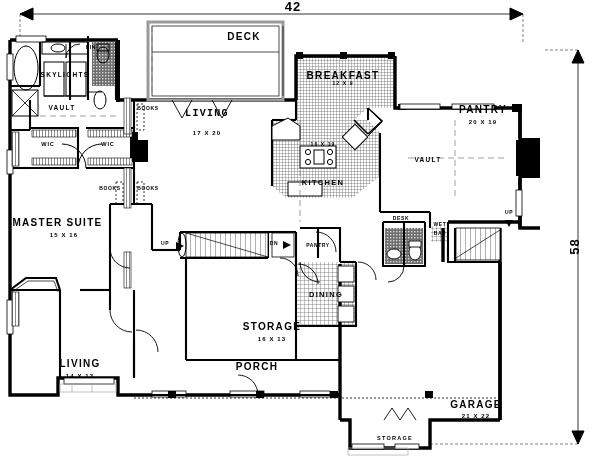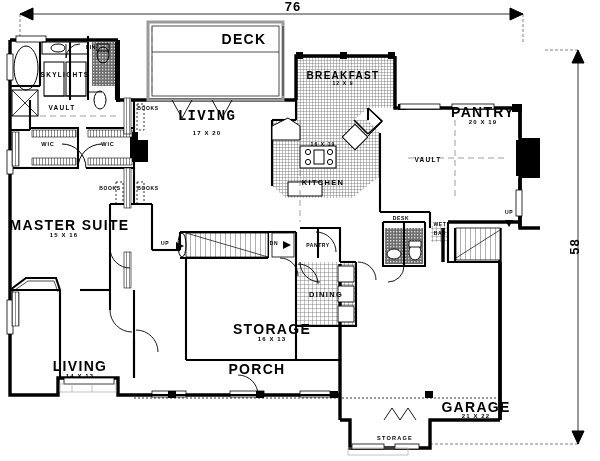--- a/index.html
+++ b/index.html
@@ -20,21 +20,21 @@
   .lbl{
     position:absolute;
     font-family:"Liberation Sans", sans-serif;
     font-weight:bold;
     color:#000000;
     white-space:nowrap;
     letter-spacing:1.1px;
     line-height:1;
     pointer-events:none;
   }
-  .room-name{font-size:14px;letter-spacing:1.3px;}
+  .room-name{font-size:10px;letter-spacing:1.3px;}
   .room-dim{font-size:6px;letter-spacing:1.1px;}
   .small{font-size:5.6px;letter-spacing:0.9px;}
   .tiny{font-size:5px;letter-spacing:0.6px;}
   .dimnum{font-size:13px;font-weight:bold;letter-spacing:1px;}
   .vert{transform:rotate(-90deg);transform-origin:50% 50%;}
   .ctr{transform:translateX(-50%);}
 </style>
 </head>
 <body>
 
@@ -392,21 +392,21 @@
 
   <div class="lbl room-name ctr" style="left:343px;top:71px;font-size:10px;">BREAKFAST</div>
   <div class="lbl room-dim ctr" style="left:343px;top:81px;font-size:5px;">12 X 9</div>
 
   <div class="lbl room-name ctr" style="left:323px;top:131px;font-size:7.5px;margin-top:48px;">KITCHEN</div>
   <div class="lbl room-dim ctr" style="left:323px;top:142px;font-size:5px;">16 X 19</div>
 
   <div class="lbl room-name ctr" style="left:483px;top:105px;">PANTRY</div>
   <div class="lbl room-dim ctr" style="left:483px;top:119px;">20 X 19</div>
 
-  <div class="lbl room-name ctr" style="left:64px;top:218px;padding-left:11px;">MASTER SUITE</div>
+  <div class="lbl room-name ctr" style="left:52px;top:218px;padding-left:11px;">MASTER SUITE</div>
   <div class="lbl room-dim ctr" style="left:64px;top:232px;">15 X 16</div>
 
   <div class="lbl room-name ctr" style="left:80px;top:359px;">LIVING</div>
   <div class="lbl room-dim ctr" style="left:80px;top:373px;">14 X 13</div>
 
   <div class="lbl room-name ctr" style="left:272px;top:322px;">STORAGE</div>
   <div class="lbl room-dim ctr" style="left:272px;top:336px;">16 X 13</div>
 
   <div class="lbl room-name ctr" style="left:326px;top:291px;font-size:7.5px;">DINING</div>
 
@@ -431,16 +431,16 @@
 
   <div class="lbl tiny ctr" style="left:318px;top:243px;">PANTRY</div>
   <div class="lbl tiny ctr" style="left:401px;top:216px;">DESK</div>
   <div class="lbl tiny ctr" style="left:440px;top:222px;">WET</div>
   <div class="lbl tiny ctr" style="left:440px;top:231px;">BAR</div>
 
   <div class="lbl tiny ctr" style="left:165px;top:241px;">UP</div>
   <div class="lbl tiny ctr" style="left:274px;top:241px;">DN</div>
   <div class="lbl tiny ctr" style="left:509px;top:210px;">UP</div>
 
-  <div class="lbl dimnum ctr" style="left:293px;top:0px;">76</div>
+  <div class="lbl dimnum ctr" style="left:293px;top:0px;">42</div>
   <div class="lbl dimnum vert" style="left:566px;top:240px;">58</div>
 
 </div>
 
 </body></html>

